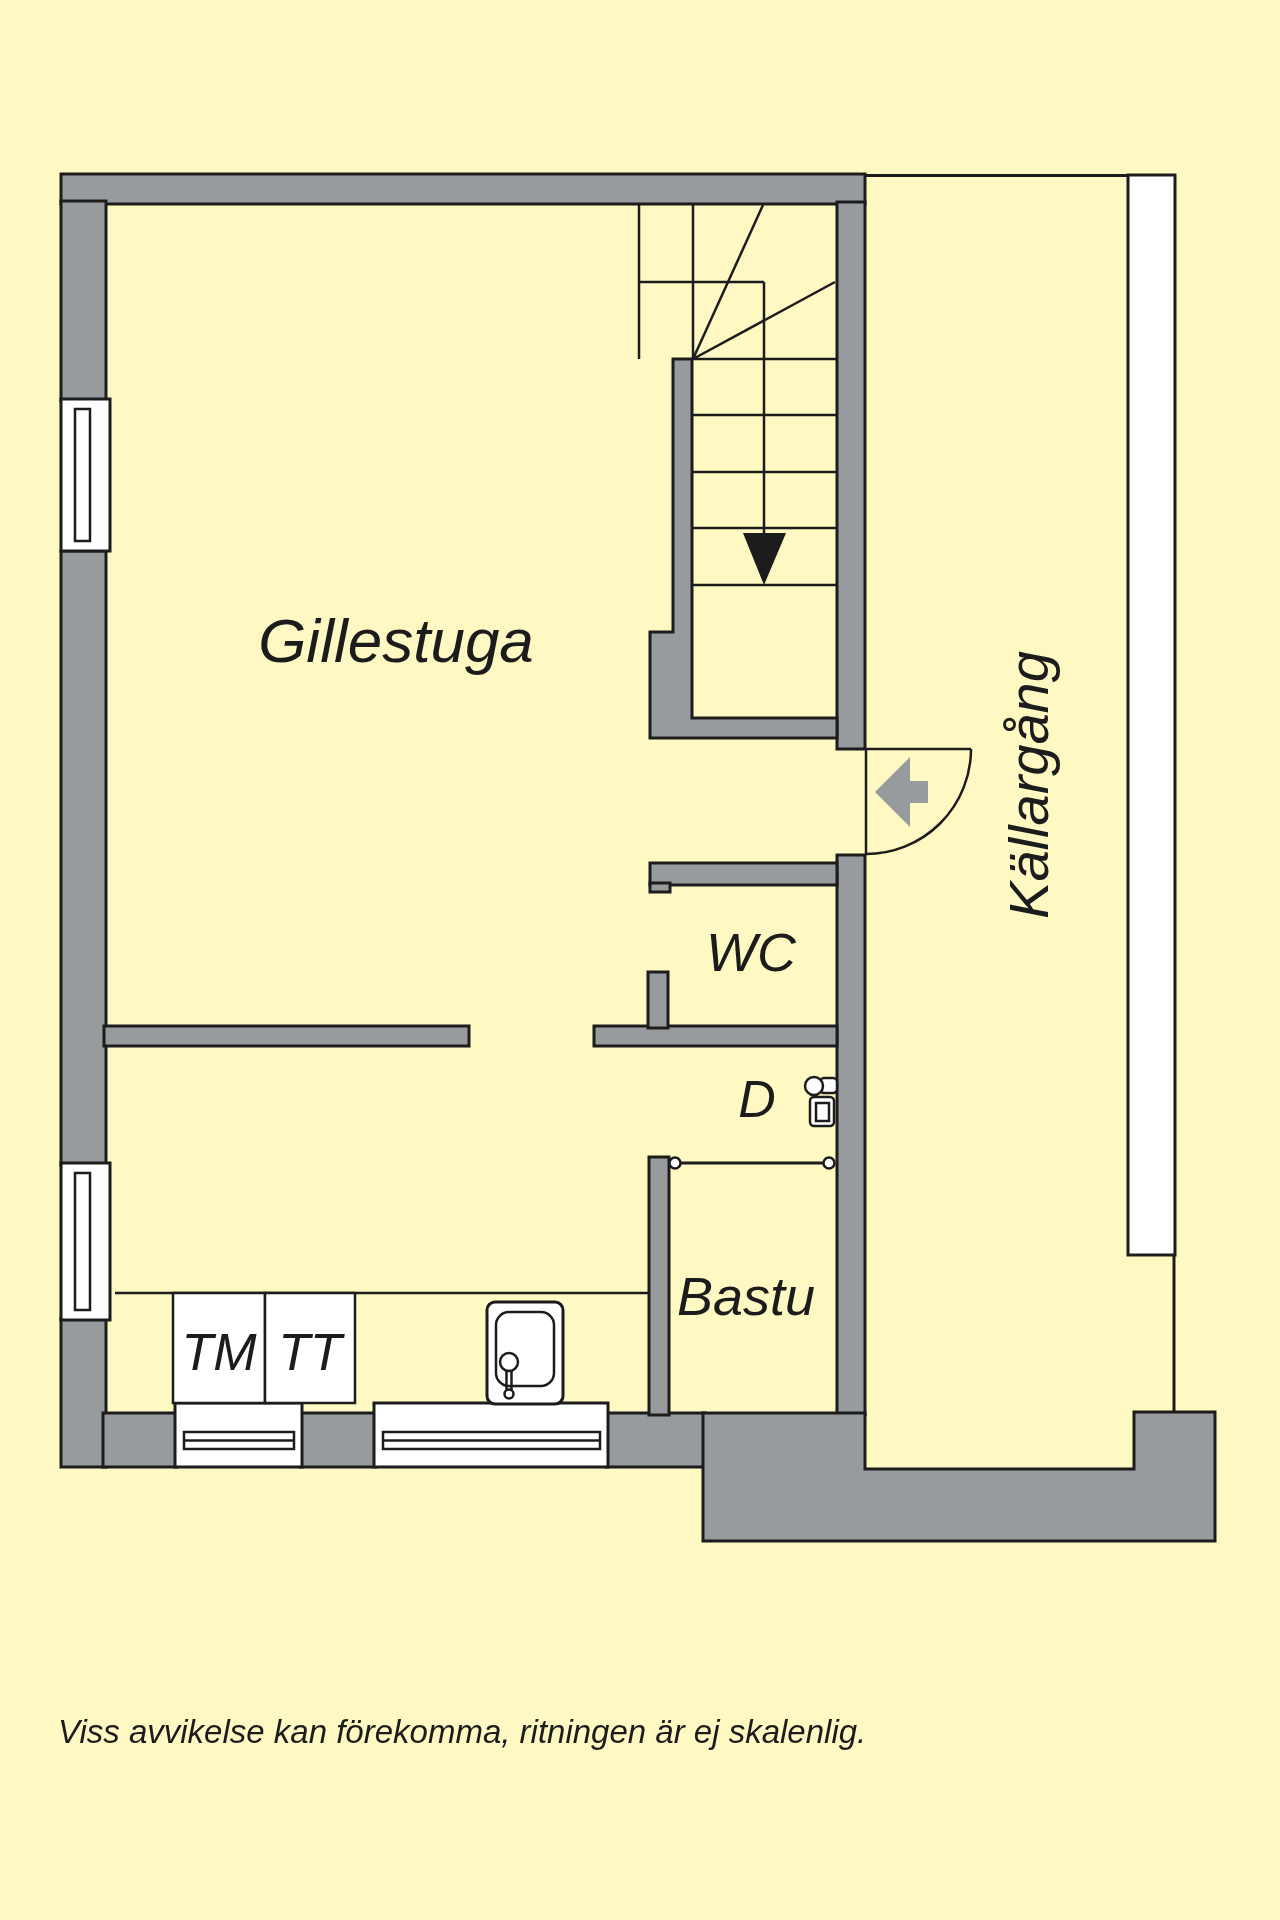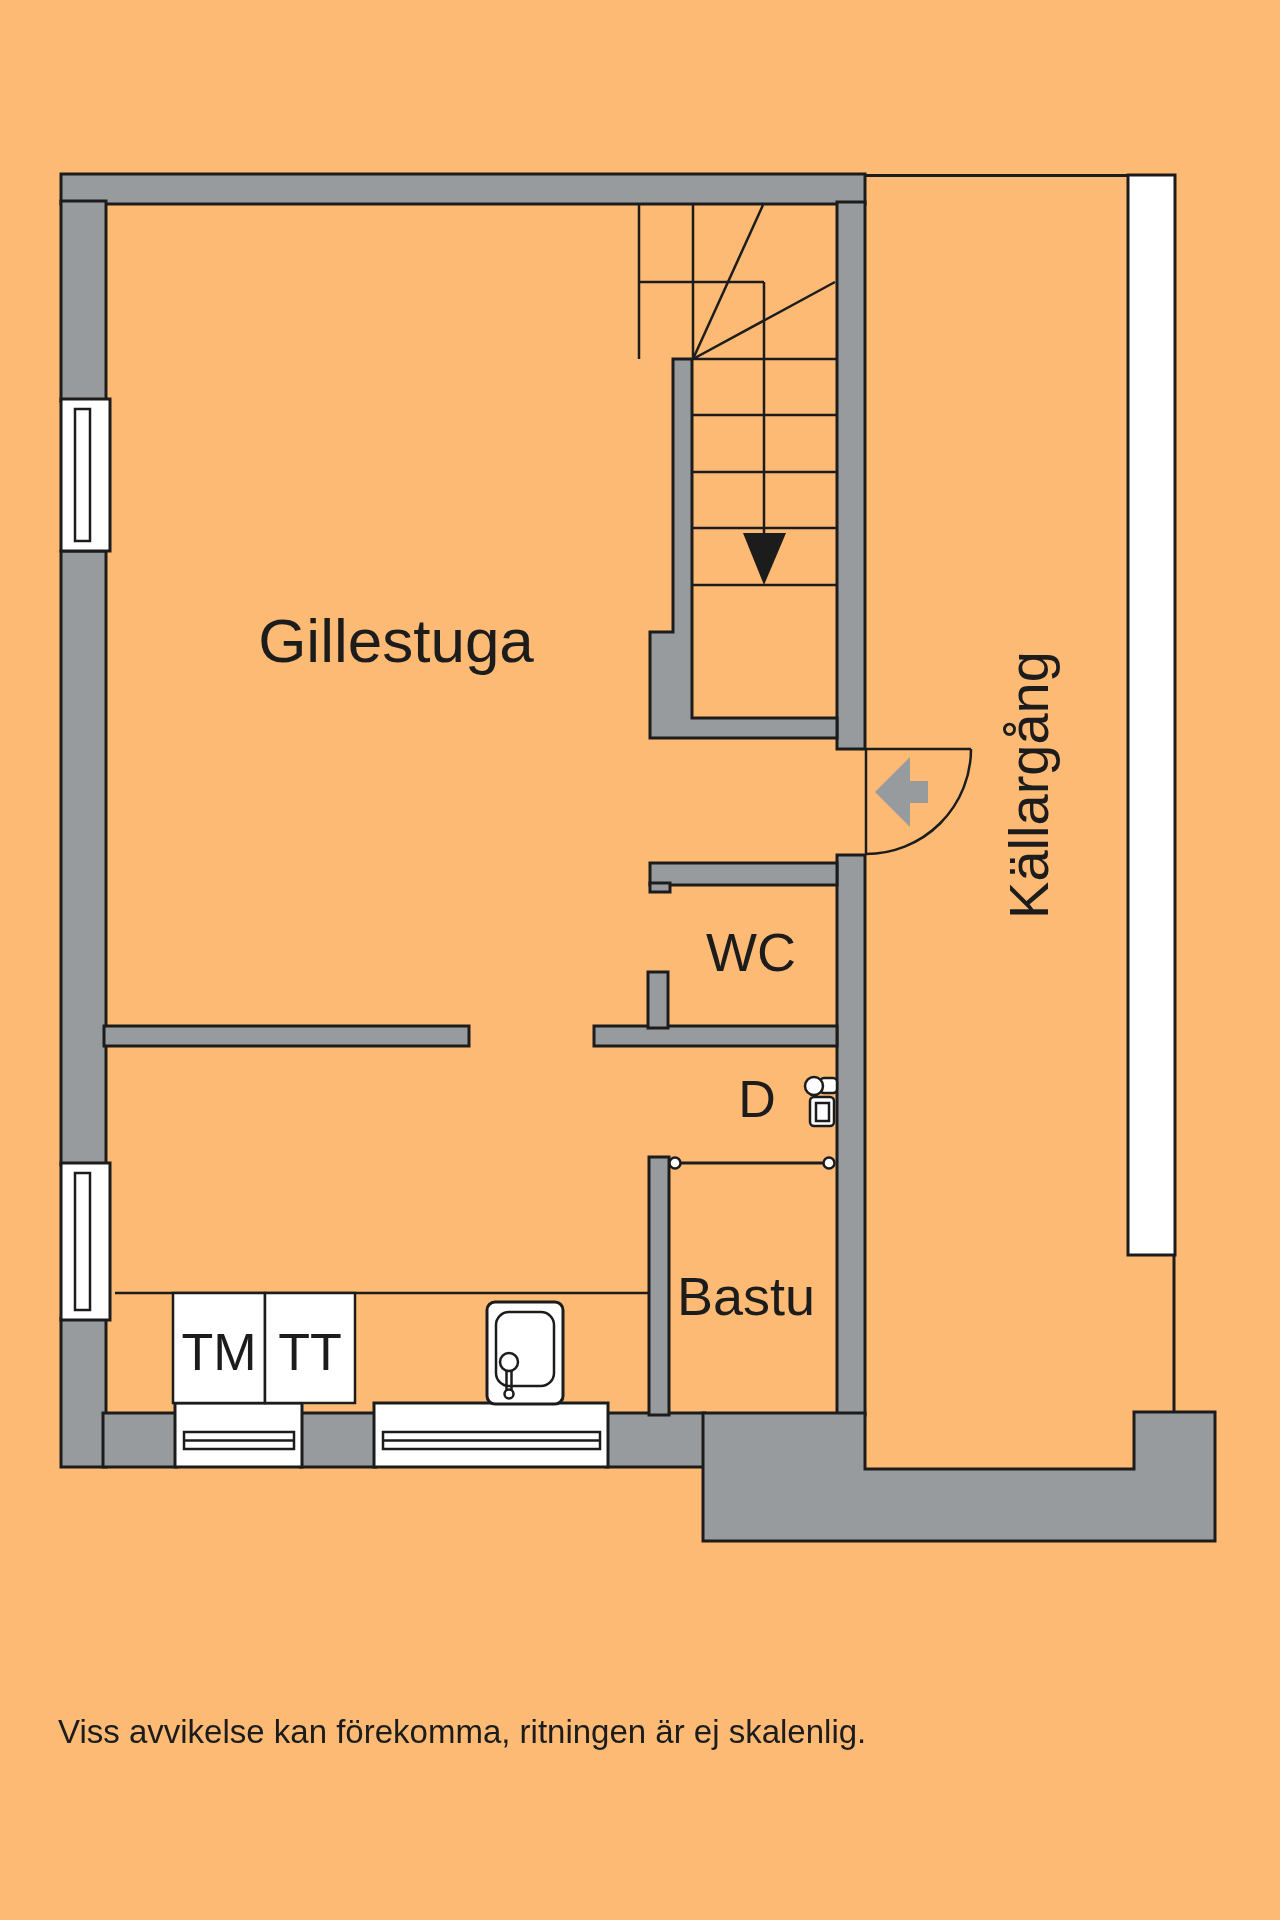--- a/index.html
+++ b/index.html
@@ -7,22 +7,23 @@
     padding: 0;
     background: #ffffff;
     width: 1280px;
     height: 1920px;
     font-family: "Liberation Sans", sans-serif;
   }
   .plan-wrap {
     position: relative;
     width: 1280px;
     height: 1920px;
-    background: #fdba74;
+    background: #fef9c3;
     overflow: hidden;
+    font-style: italic;
   }
   svg { display: block; }
   .wall   { fill: #979b9d; stroke: #1c1c1c; stroke-width: 3; }
   .thin   { fill: none;    stroke: #1c1c1c; stroke-width: 3; }
   .thin2  { fill: none;    stroke: #1c1c1c; stroke-width: 2.5; }
   .whitebox { fill: #ffffff; stroke: #1c1c1c; stroke-width: 3; }
   .whitebox2 { fill: #ffffff; stroke: #1c1c1c; stroke-width: 2.5; }
   .blackfill { fill: #1c1c1c; stroke: none; }
   .grayfill  { fill: #979b9d; stroke: none; }
   .lbl {

